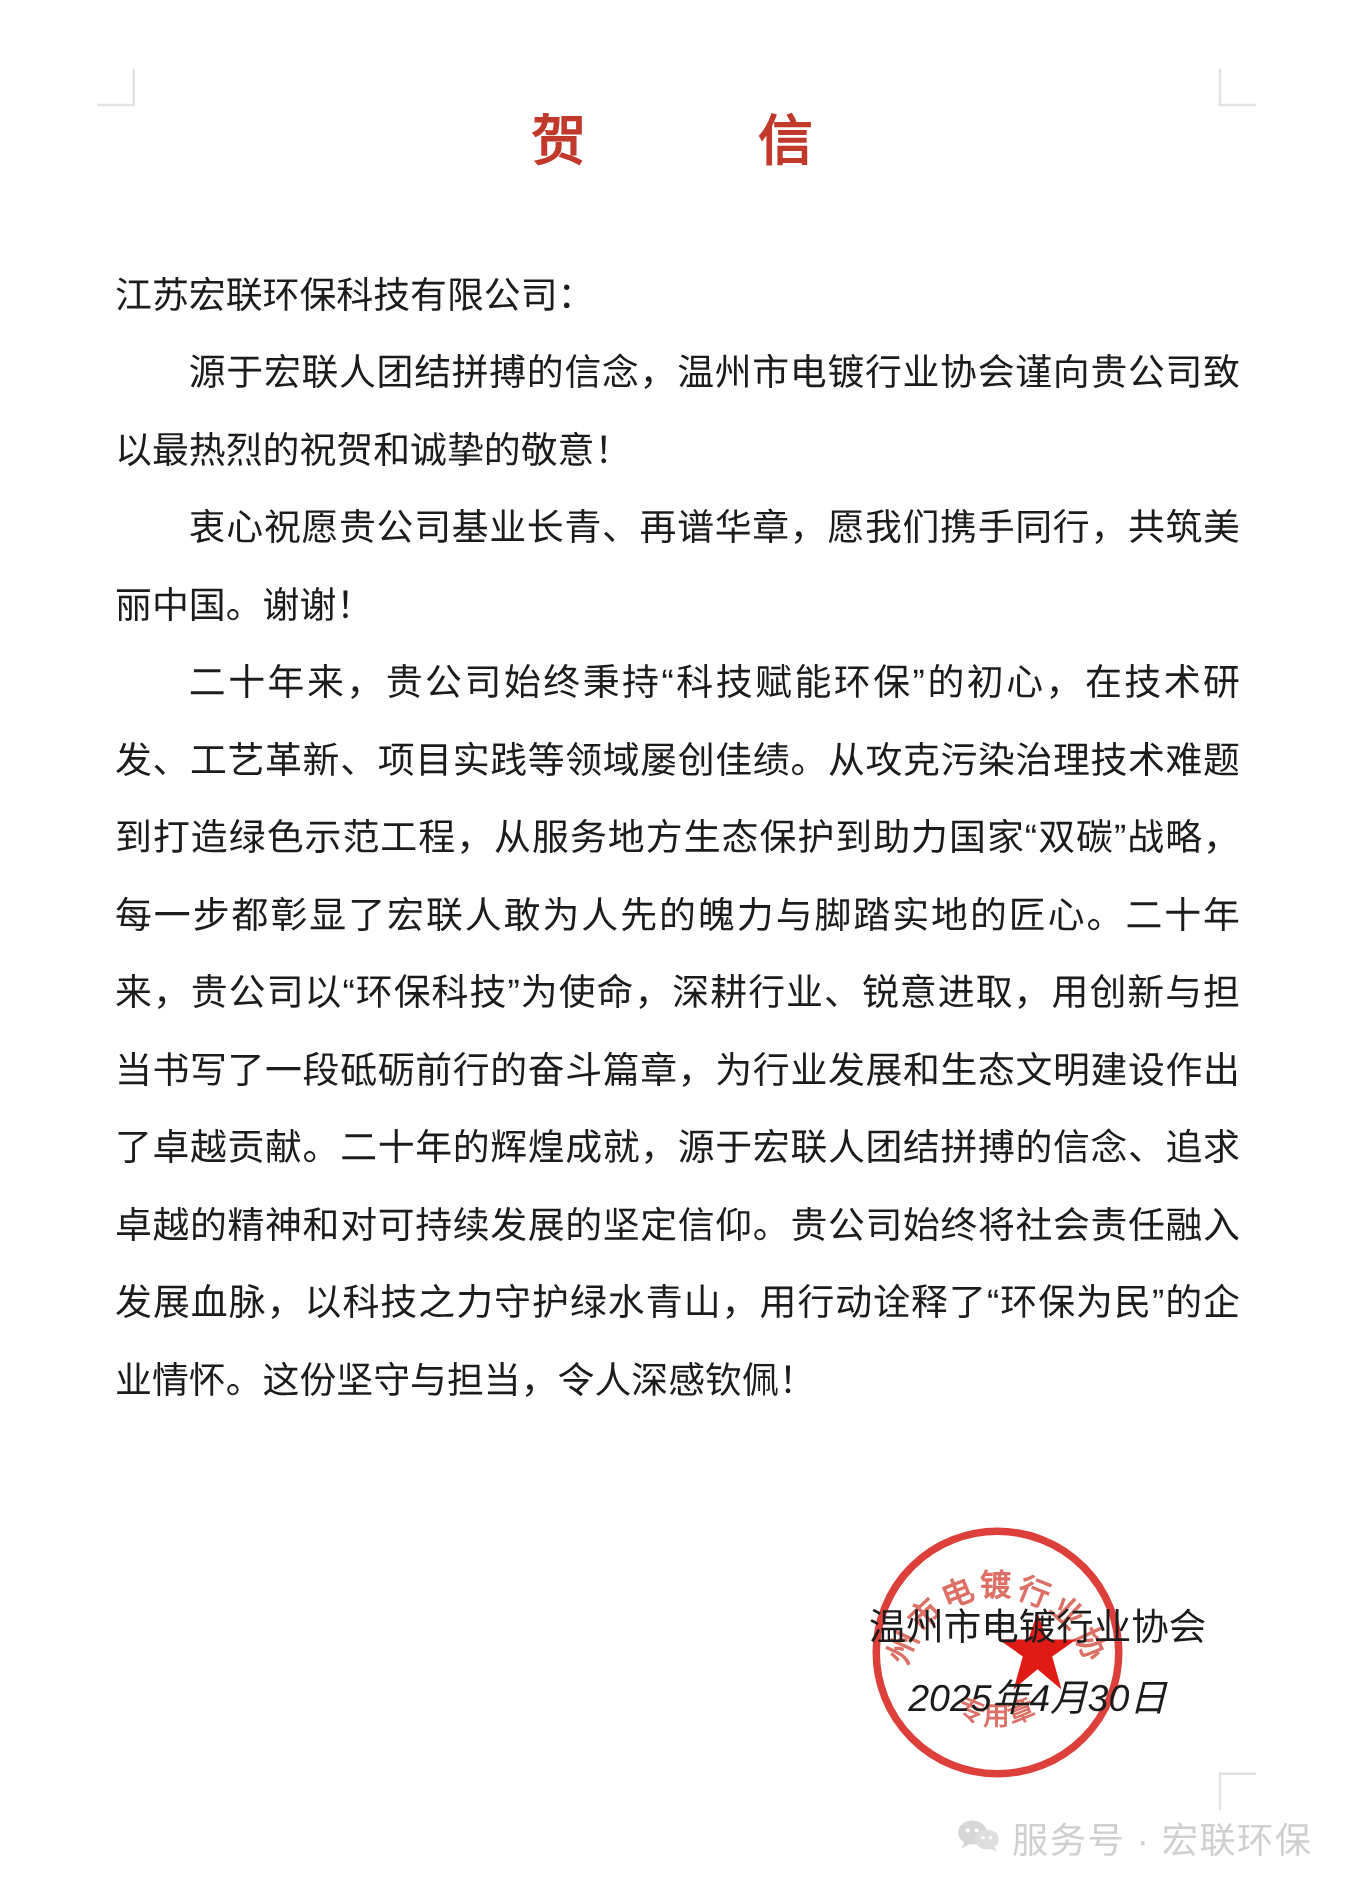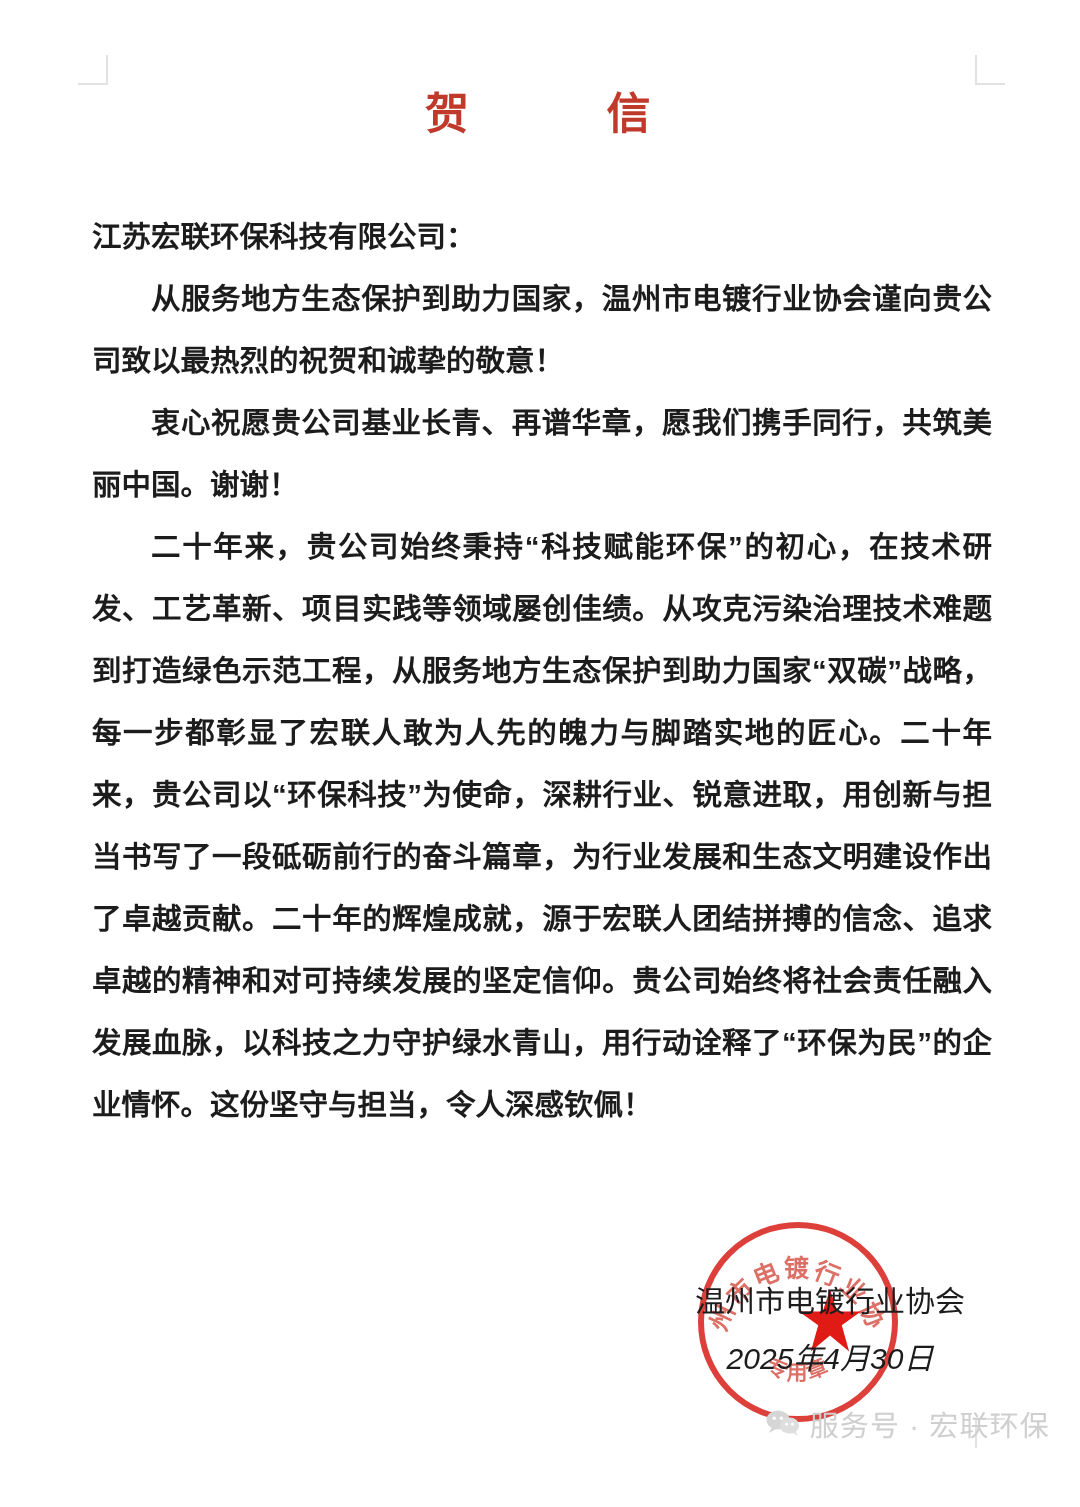--- a/index.html
+++ b/index.html
@@ -62,21 +62,21 @@
 
   
   .body-block {
     position: absolute;
     left: 92px;
     top: 206px;
     width: 900px;
     color: #1c1c1c;
     font-size: 29.5px;
     line-height: 62px;
-    font-weight: 700;
+    font-weight: 400;
     text-align: justify;
     text-justify: inter-character;
   }
 
   .para {
     margin: 0;
     text-align: justify;
     text-justify: inter-character;
   }
   .para.salutation {
@@ -156,21 +156,21 @@
     font-weight: 500;
     white-space: nowrap;
   }
   .sign-name { top: 62px; }
   .sign-date { top: 119px; font-style: italic; }
 
   
   .footer {
     position: absolute;
     left: 0;
-    top: 1402px;
+    top: 1448px;
     width: 1050px;
     display: flex;
     align-items: center;
     justify-content: flex-end;
     gap: 10px;
     color: #cfcfcf;
     font-size: 29px;
     letter-spacing: 0.04em;
   }
   .wechat-icon {
@@ -186,21 +186,21 @@
 <div class="page">
 
   <div class="corner-mark corner-tl"></div>
   <div class="corner-mark corner-tr"></div>
   <div class="corner-mark corner-br"></div>
 
   <div class="doc-title">贺        信</div>
 
   <div class="body-block">
     <p class="para salutation">江苏宏联环保科技有限公司：</p>
-    <p class="para indented">从服务地方生态保护到助力国家，温州市电镀行业协会谨向贵公司致以最热烈的祝贺和诚挚的敬意！</p>
+    <p class="para indented">源于宏联人团结拼搏的信念，温州市电镀行业协会谨向贵公司致以最热烈的祝贺和诚挚的敬意！</p>
     <p class="para indented">衷心祝愿贵公司基业长青、再谱华章，愿我们携手同行，共筑美丽中国。谢谢！</p>
     <p class="para indented">二十年来，贵公司始终秉持“科技赋能环保”的初心，在技术研发、工艺革新、项目实践等领域屡创佳绩。从攻克污染治理技术难题到打造绿色示范工程，从服务地方生态保护到助力国家“双碳”战略，每一步都彰显了宏联人敢为人先的魄力与脚踏实地的匠心。二十年来，贵公司以“环保科技”为使命，深耕行业、锐意进取，用创新与担当书写了一段砥砺前行的奋斗篇章，为行业发展和生态文明建设作出了卓越贡献。二十年的辉煌成就，源于宏联人团结拼搏的信念、追求卓越的精神和对可持续发展的坚定信仰。贵公司始终将社会责任融入发展血脉，以科技之力守护绿水青山，用行动诠释了“环保为民”的企业情怀。这份坚守与担当，令人深感钦佩！</p>
   </div>
 
   <div class="sign-block">
 
     <div class="seal"></div>
 
     <svg class="seal-arc" viewBox="0 0 200 200">
       <defs>

